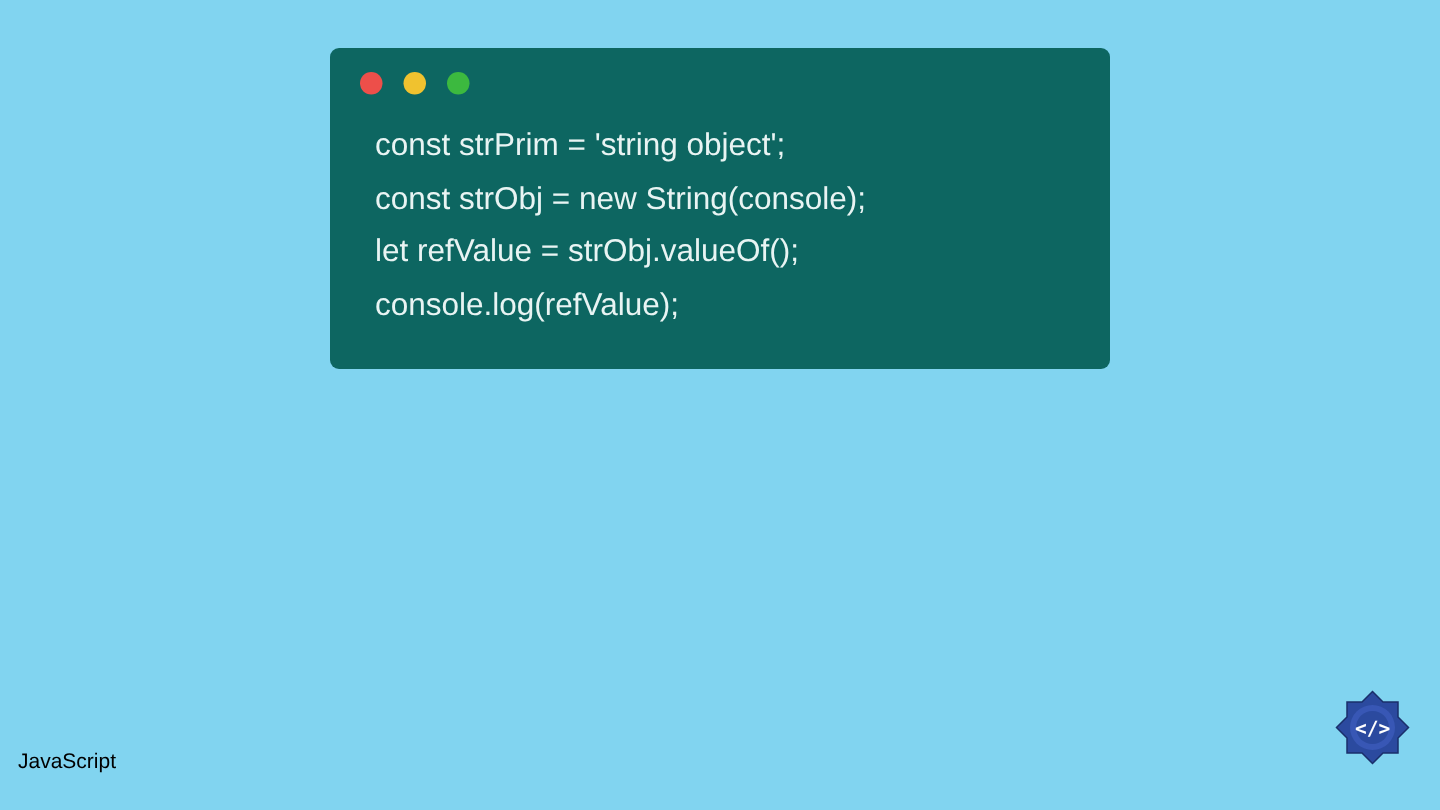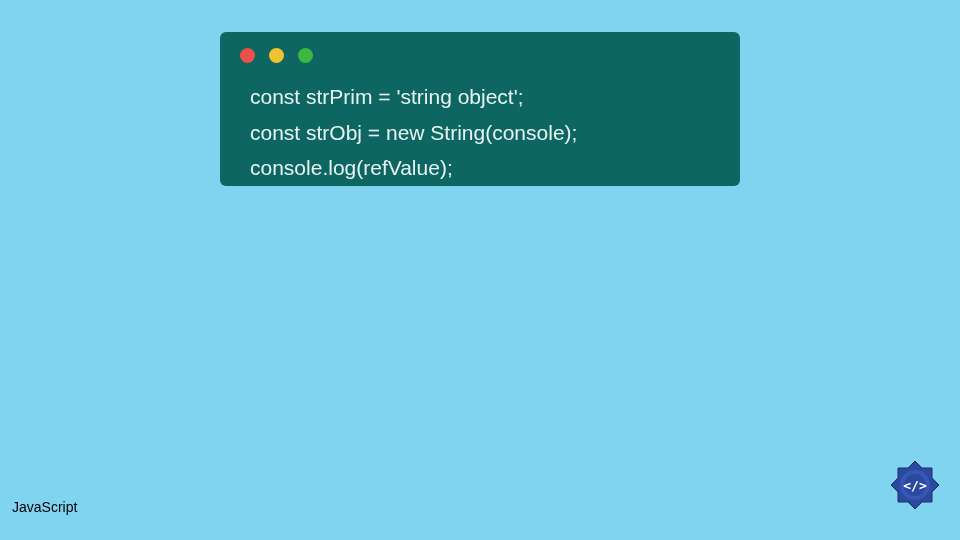--- a/index.html
+++ b/index.html
@@ -11,20 +11,21 @@
     font-family: -apple-system, BlinkMacSystemFont, "Segoe UI", Arial, sans-serif;
     overflow: hidden;
   }
   .code-window {
     position: absolute;
     left: 220px;
     top: 32px;
     width: 520px;
     background: #0d6661;
     border-radius: 6px;
+    padding-bottom: 24px;
   }
   .window-dots {
     display: flex;
     gap: 14px;
     padding: 16px 20px 10px 20px;
   }
   .dot {
     width: 15px;
     height: 15px;
     border-radius: 50%;
@@ -98,20 +99,21 @@
 
 <div class="code-window">
   <div class="window-dots">
     <div class="dot dot-red"></div>
     <div class="dot dot-yellow"></div>
     <div class="dot dot-green"></div>
   </div>
   <div class="code-block">
     <div class="code-line">const strPrim = 'string object';</div>
     <div class="code-line">const strObj = new String(console);</div>
+    <div class="code-line">let refValue = strObj.valueOf();</div>
     <div class="code-line">console.log(refValue);</div>
   </div>
 </div>
 
 <div class="js-badge">
   <div class="js-label">JavaScript</div>
 </div>
 
 <div class="brand">
   <div class="brand-icon">

